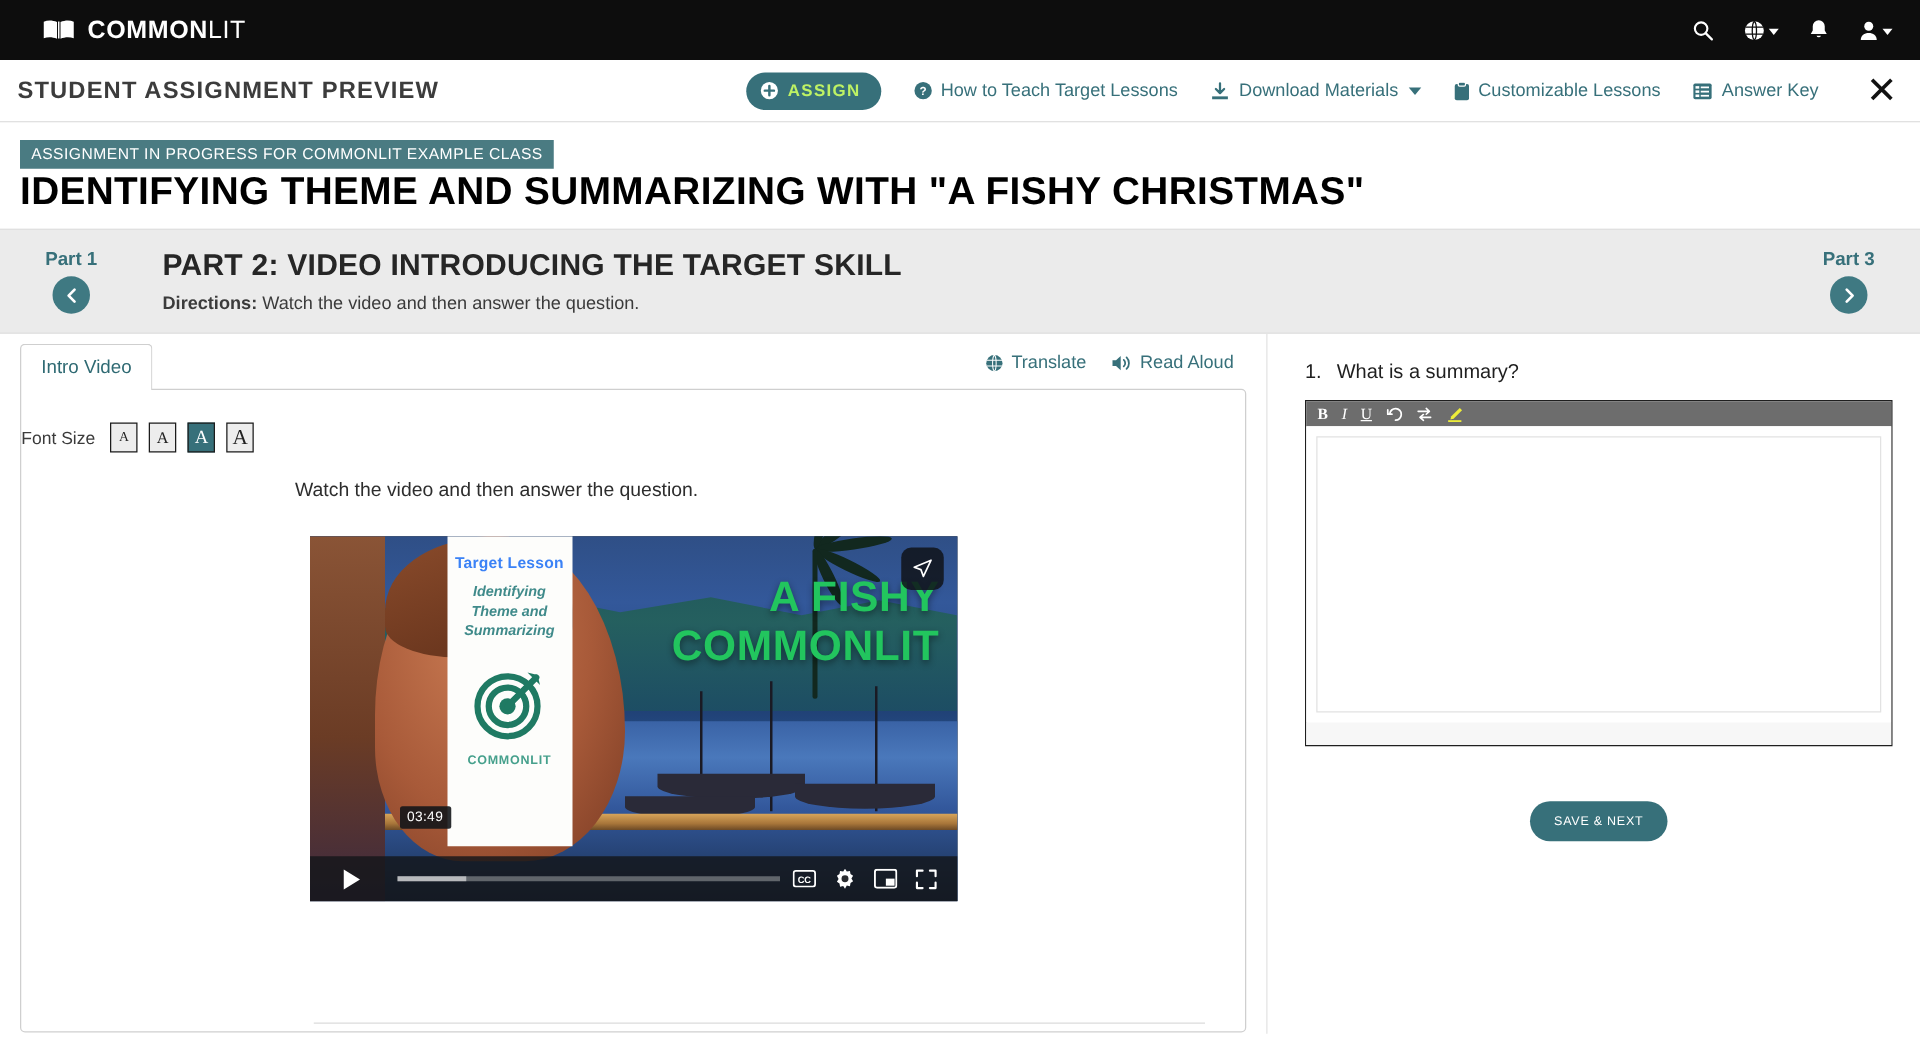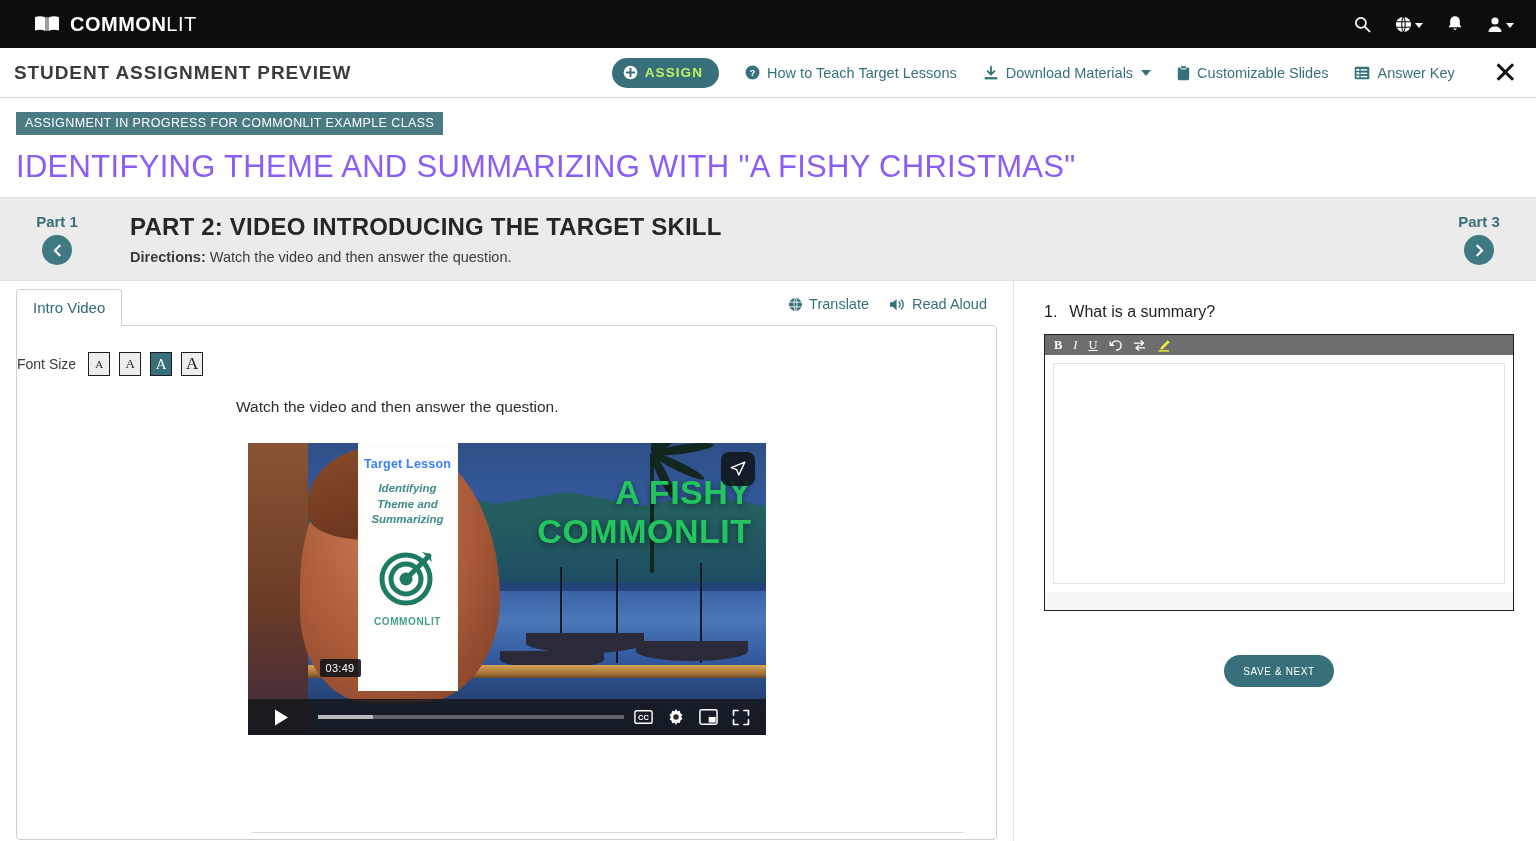--- a/index.html
+++ b/index.html
@@ -66,21 +66,21 @@
   }
 
   
   .titleblock { padding: 14px 16px 12px 16px; background: #fff; }
   .progress-badge {
     display: inline-block; background: #4a7b82; color: #fff;
     font-size: 12.5px; letter-spacing: .4px; padding: 4px 9px 5px 9px;
     text-transform: uppercase; font-weight: 400;
   }
   .lesson-title {
-    margin-top: 14px; font-size: 31px; font-weight: 400; color: #8b5cf6;
+    font-size: 31px; font-weight: 700; color: #000000;
     letter-spacing: .3px; text-transform: uppercase;
   }
 
   
   .partbar {
     background: #ebebeb; height: 84px;
     display: flex; align-items: center; position: relative;
     border-top: 1px solid #e0e0e0; border-bottom: 1px solid #e0e0e0;
   }
   .partnav {
@@ -356,21 +356,21 @@
         </svg>
       <span>Download Materials</span>
       <span class="tl-caret"></span>
     </div>
 
     <div class="tl-link">
       <svg width="13" height="16" viewBox="0 0 13 16">
           <rect x="0.8" y="2.2" width="11.4" height="13" rx="1.6" fill="#37707a"></rect>
           <rect x="3.6" y="0.7" width="5.8" height="3.2" rx="1.1" fill="#37707a" stroke="#fff" stroke-width="1"></rect>
         </svg>
-      <span>Customizable Slides</span>
+      <span>Customizable Lessons</span>
     </div>
 
     <div class="tl-link">
       <svg width="16" height="14" viewBox="0 0 16 14">
           <rect x="0.7" y="0.7" width="14.6" height="12.6" rx="1.4" fill="#37707a"></rect>
           <rect x="2.4" y="2.9" width="3" height="2" fill="#fff"></rect>
           <rect x="6.6" y="3.2" width="6.6" height="1.4" fill="#fff"></rect>
           <rect x="2.4" y="6.3" width="3" height="2" fill="#fff"></rect>
           <rect x="6.6" y="6.6" width="6.6" height="1.4" fill="#fff"></rect>
           <rect x="2.4" y="9.6" width="3" height="2" fill="#fff"></rect>

